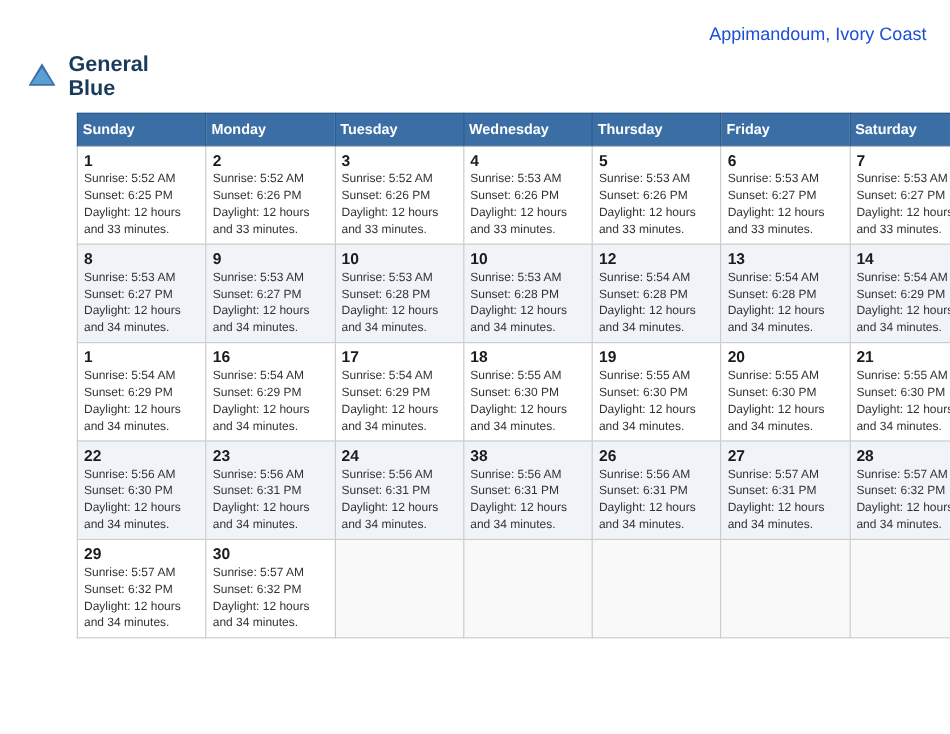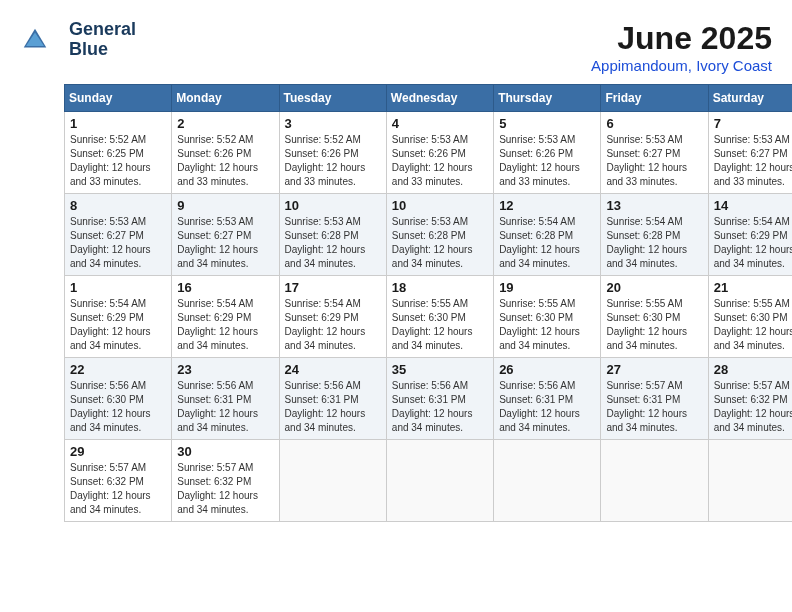--- a/index.html
+++ b/index.html
@@ -12,21 +12,22 @@
     }
     .header-area {
       display: flex;
       justify-content: space-between;
       align-items: flex-start;
       margin-bottom: 10px;
     }
     .logo {
       display: flex;
       align-items: center;
-      gap: 19px;
+      gap: 7px;
+      margin-top: 24px;
     }
     .logo-text {
       font-size: 18px;
       font-weight: bold;
       color: #1a3a5c;
       line-height: 1.1;
     }
     .logo-text span {
       display: block;
     }
@@ -96,21 +97,20 @@
     <svg class="logo-icon" viewBox="0 0 40 40">
       <polygon points="20,5 35,30 5,30" fill="#3a6ea5"></polygon>
       <polygon points="20,10 32,28 8,28" fill="#5a9fd4"></polygon>
     </svg>
     <div class="logo-text">
       <span>General</span>
       <span>Blue</span>
     </div>
   </div>
   <div class="title-area">
-    <div class="month-title">June 2025</div>
     <div class="location-title">Appimandoum, Ivory Coast</div>
   </div>
 </div>
 
 <table class="calendar-table">
   <thead>
     <tr>
     <th>Sunday</th>
         <th>Monday</th>
         <th>Tuesday</th>
@@ -218,21 +218,21 @@
         </td>
         <td>
           <span class="day-number">23</span>
           <span class="day-info">Sunrise: 5:56 AM<br>Sunset: 6:31 PM<br>Daylight: 12 hours and 34 minutes.</span>
         </td>
         <td>
           <span class="day-number">24</span>
           <span class="day-info">Sunrise: 5:56 AM<br>Sunset: 6:31 PM<br>Daylight: 12 hours and 34 minutes.</span>
         </td>
         <td>
-          <span class="day-number">35</span>
+          <span class="day-number">38</span>
           <span class="day-info">Sunrise: 5:56 AM<br>Sunset: 6:31 PM<br>Daylight: 12 hours and 34 minutes.</span>
         </td>
         <td>
           <span class="day-number">26</span>
           <span class="day-info">Sunrise: 5:56 AM<br>Sunset: 6:31 PM<br>Daylight: 12 hours and 34 minutes.</span>
         </td>
         <td>
           <span class="day-number">27</span>
           <span class="day-info">Sunrise: 5:57 AM<br>Sunset: 6:31 PM<br>Daylight: 12 hours and 34 minutes.</span>
         </td>

